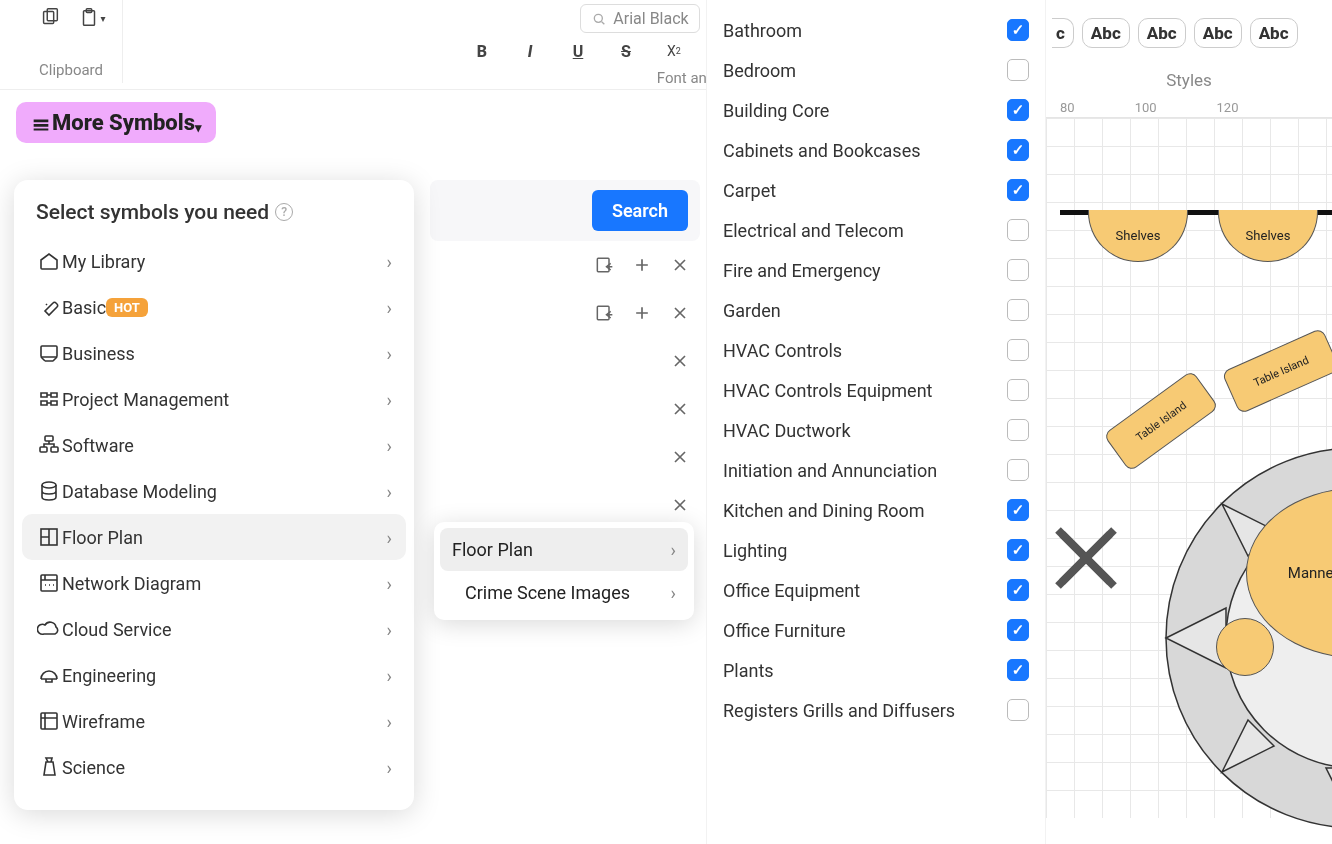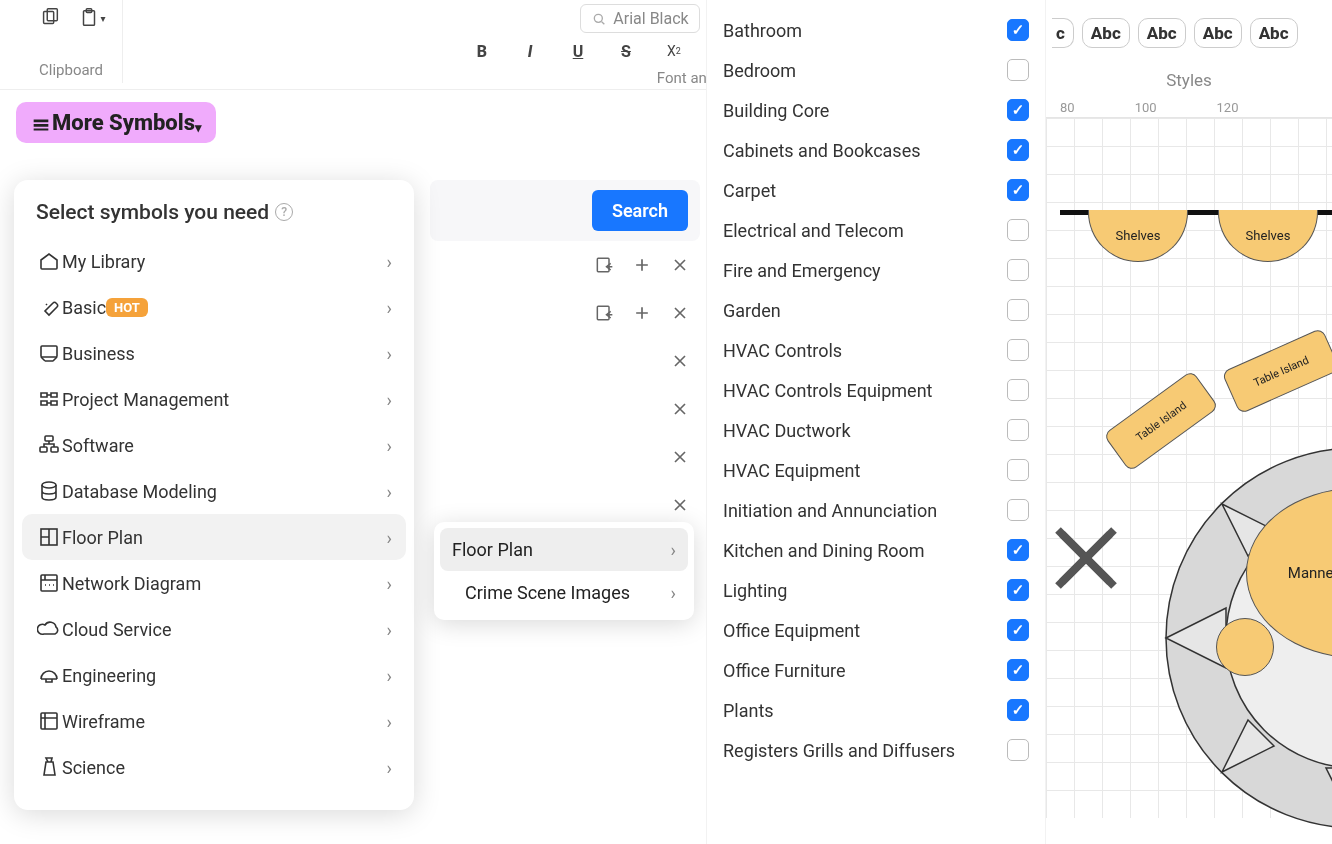--- a/index.html
+++ b/index.html
@@ -438,24 +438,20 @@
       <div class="check-item">
         <span>HVAC Controls</span>
     <span class="cbox"></span>
       </div>
       <div class="check-item">
         <span>HVAC Controls Equipment</span>
     <span class="cbox"></span>
       </div>
       <div class="check-item">
         <span>HVAC Ductwork</span>
-    <span class="cbox"></span>
-      </div>
-      <div class="check-item">
-        <span>HVAC Equipment</span>
     <span class="cbox"></span>
       </div>
       <div class="check-item">
         <span>Initiation and Annunciation</span>
     <span class="cbox"></span>
       </div>
       <div class="check-item">
         <span>Kitchen and Dining Room</span>
     <span class="cbox checked"></span>
       </div>

